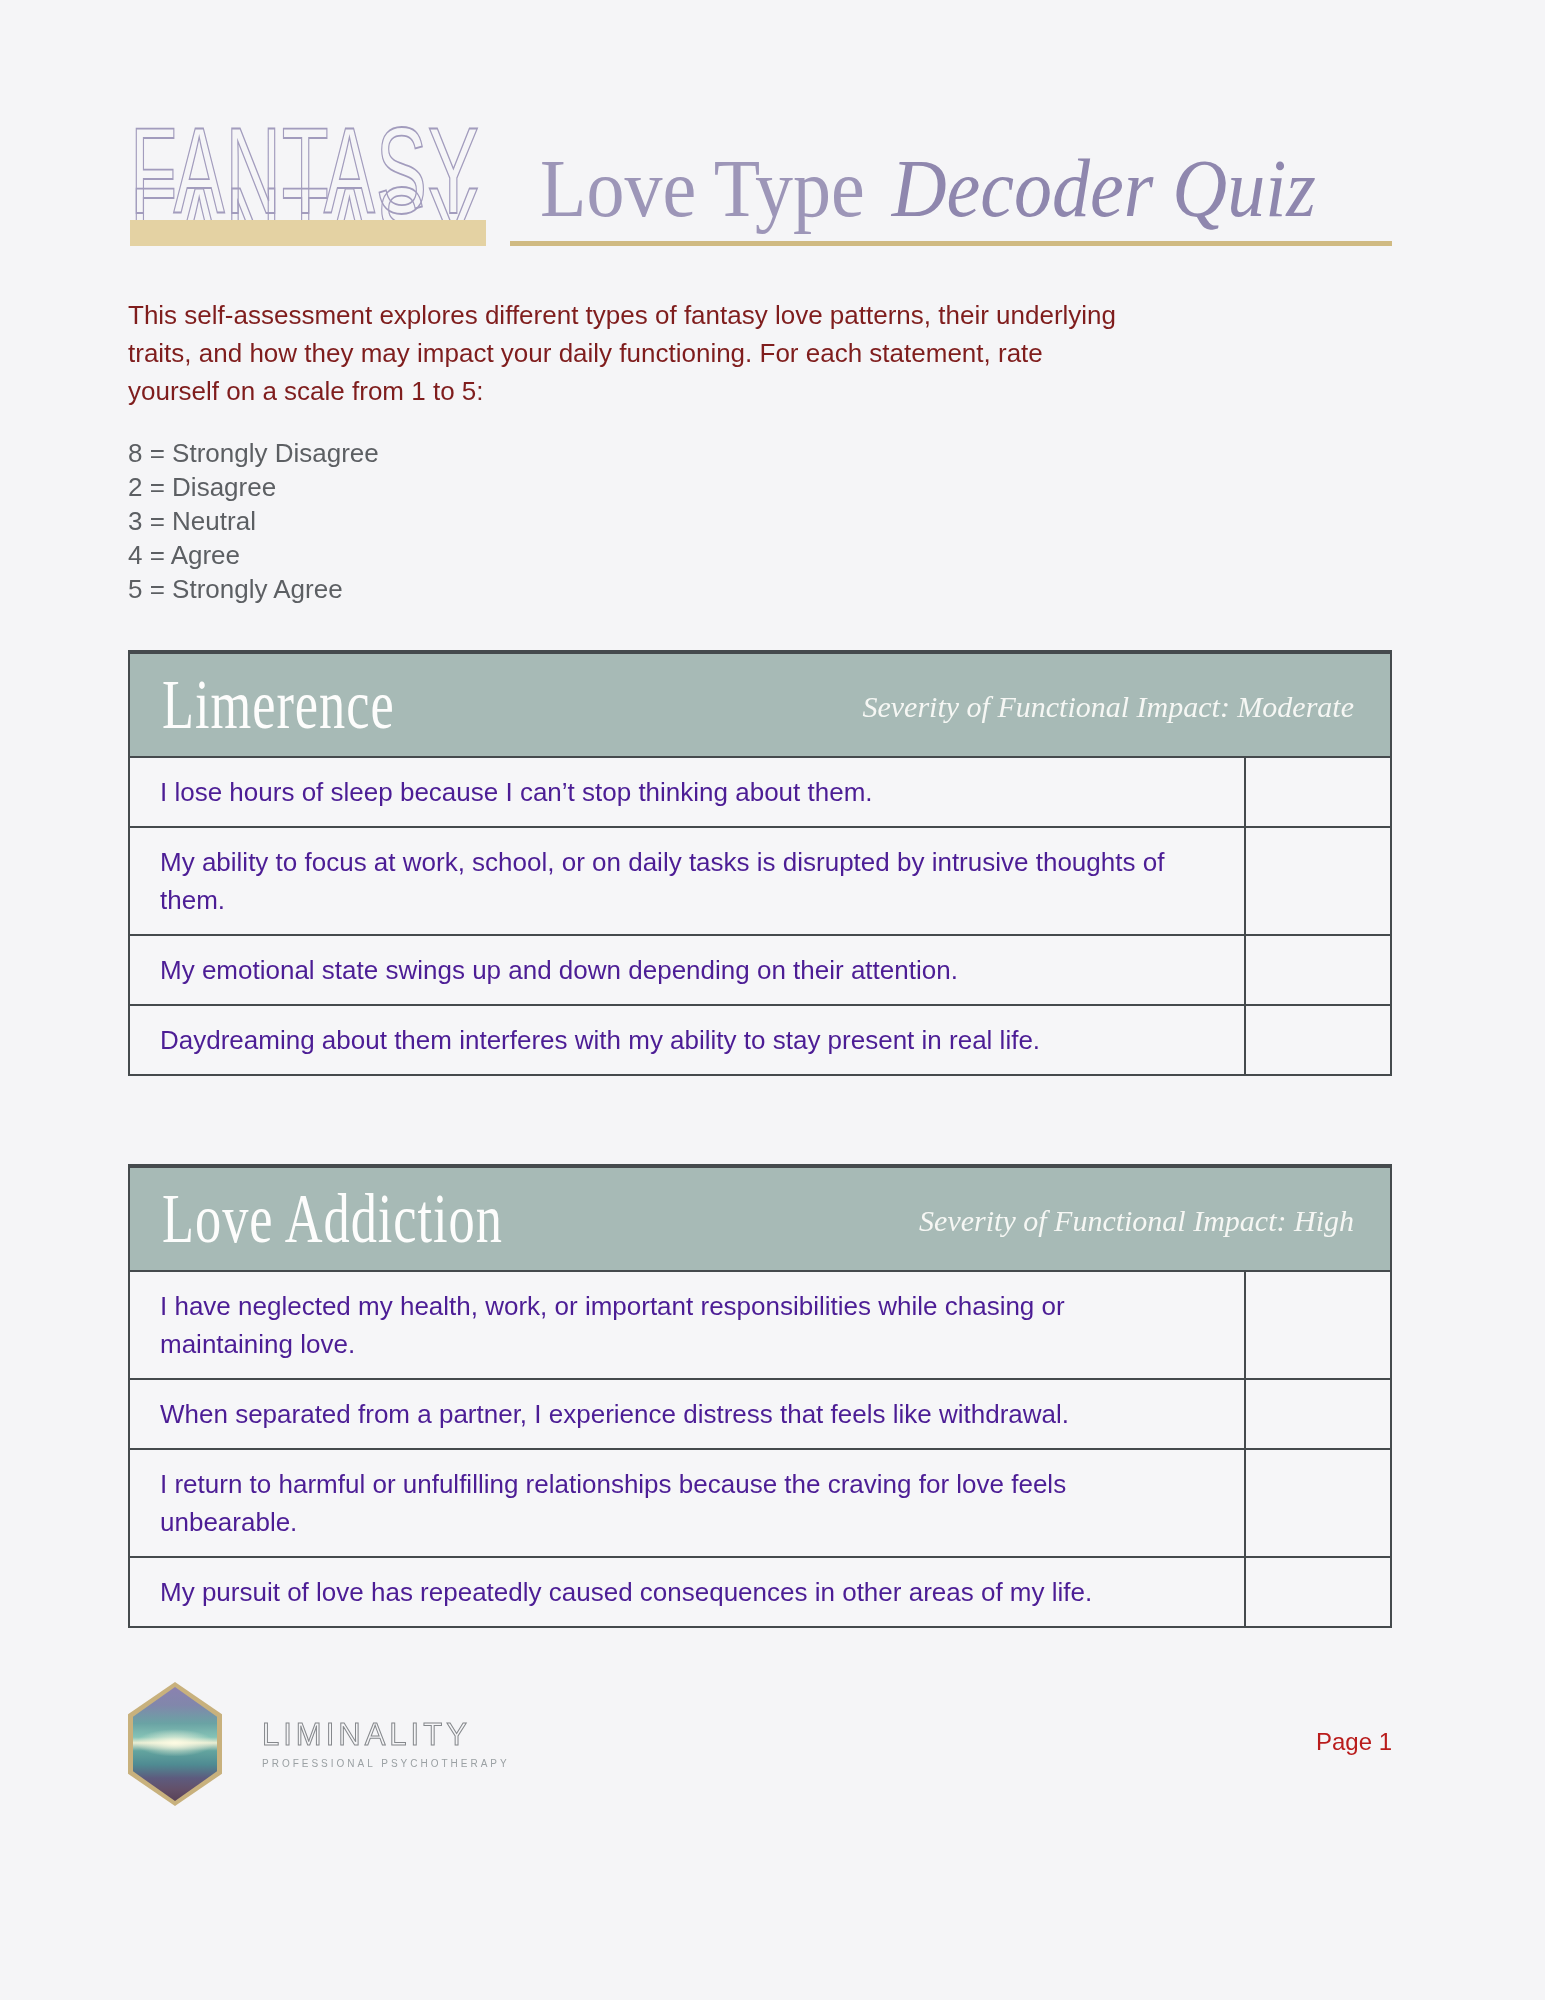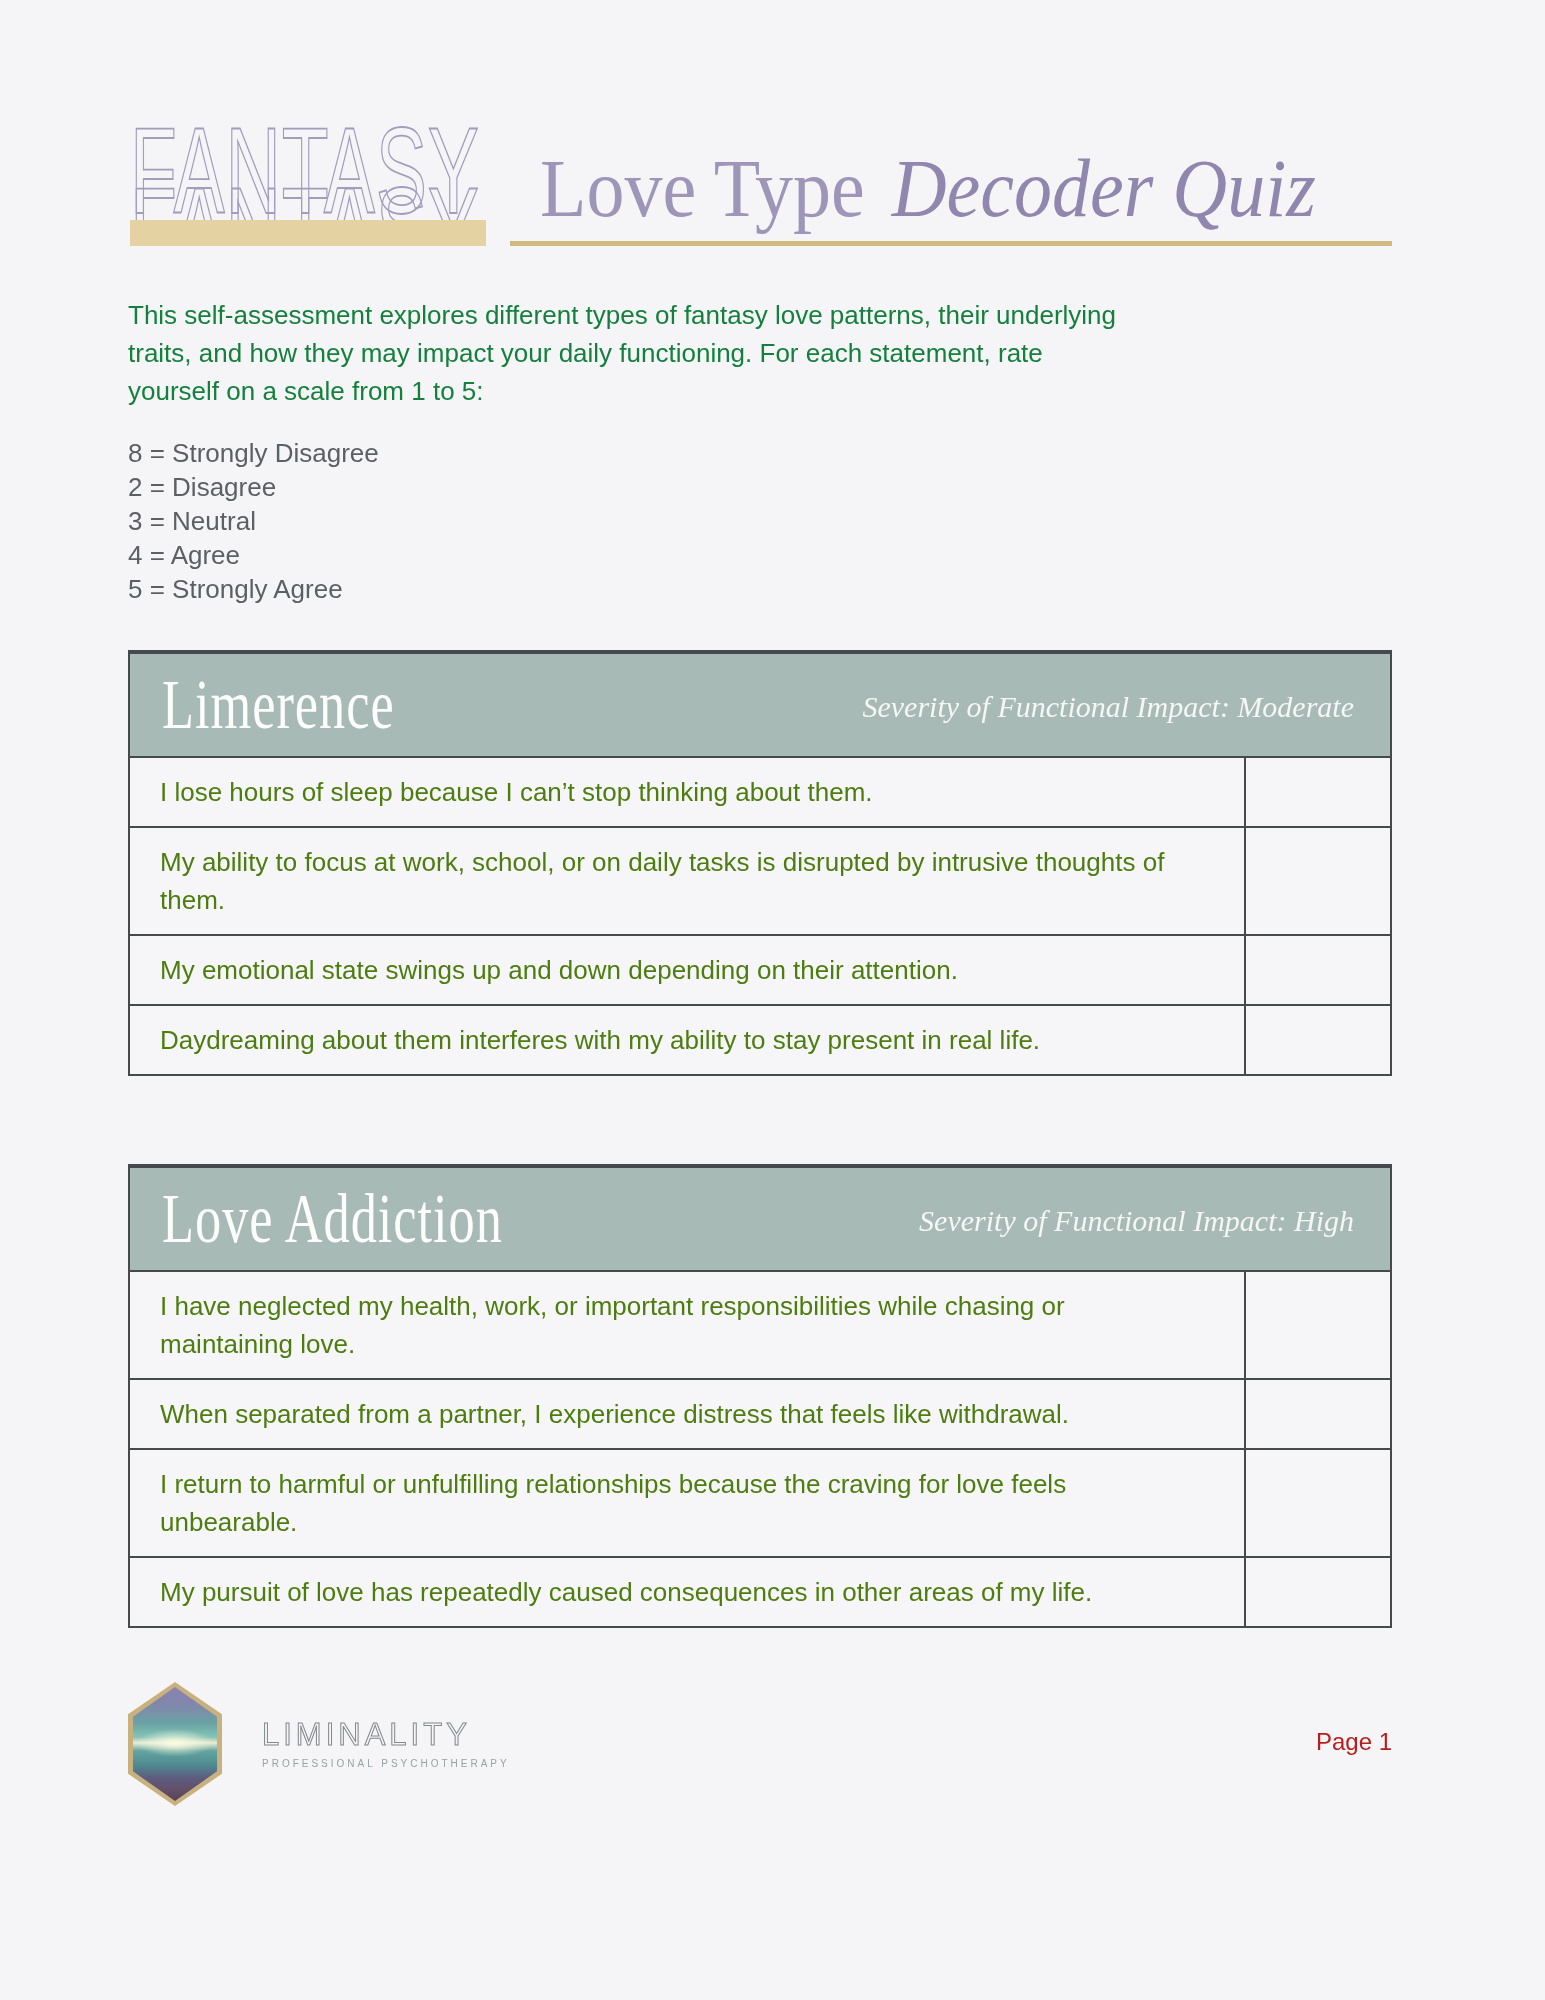--- a/index.html
+++ b/index.html
@@ -29,41 +29,41 @@
 
   .title-wrap { flex:1; margin-left:20px; border-bottom:5px solid #d0ba82; padding-bottom:12px; }
   .doc-title {
     margin:0 0 0 30px; font-family:"Liberation Serif", serif; font-weight:400;
     font-size:76px; line-height:1; color:#9d96b8; white-space:nowrap;
     transform:scaleY(1.08); transform-origin:left bottom;
   }
   .doc-title .t-italic { font-style:italic; color:#8f87ae; margin-left:8px; }
 
   
-  .intro { margin-top:50px; font-size:26px; line-height:38px; color:#15803d; max-width:1010px; }
+  .intro { margin-top:50px; font-size:26px; line-height:38px; color:#7f1d1d; max-width:1010px; }
   .scale-list { margin-top:24px; font-size:26px; line-height:34px; color:#5c5f63; }
   .scale-line { white-space:pre; }
 
   
   .q-section { margin-top:88px; border:2px solid #454a4d; border-top:4px solid #454a4d; background:#f6f6f8; }
   #sections .q-section:first-child { margin-top:44px; }
   .sec-header {
     display:flex; align-items:center; justify-content:space-between;
     background:#a7bab6; height:104px; padding:0 36px 0 32px;
     border-bottom:2px solid #454a4d;
   }
   .sec-title {
     font-family:"Liberation Serif", serif; font-weight:400; color:#fdfdfc;
     font-size:54px; line-height:1; letter-spacing:1px;
     transform:scale(0.97,1.28); transform-origin:left center; white-space:nowrap;
   }
   .sec-severity { font-family:"Liberation Serif", serif; font-style:italic; color:#f6f7f4; font-size:30px; padding-top:4px; }
   .q-row { display:flex; border-top:2px solid #454a4d; }
   .q-row:first-child { border-top:none; }
-  .q-stmt { flex:1; padding:15px 60px 15px 30px; font-size:26px; line-height:38px; color:#4d7c0f; }
+  .q-stmt { flex:1; padding:15px 60px 15px 30px; font-size:26px; line-height:38px; color:#4c1d95; }
   .q-ans { flex:none; width:146px; border-left:2px solid #454a4d; background:#f6f6f8; }
 
   
   .footer-row { display:flex; align-items:center; margin-top:54px;gap:20px; }
   .hex-outer {
     position:relative; width:94px; height:124px; flex:none; background:#c8b17d;
     clip-path:polygon(50% 0,100% 26%,100% 74%,50% 100%,0 74%,0 26%);
   }
   .hex-inner {
     position:absolute; inset:5px;

